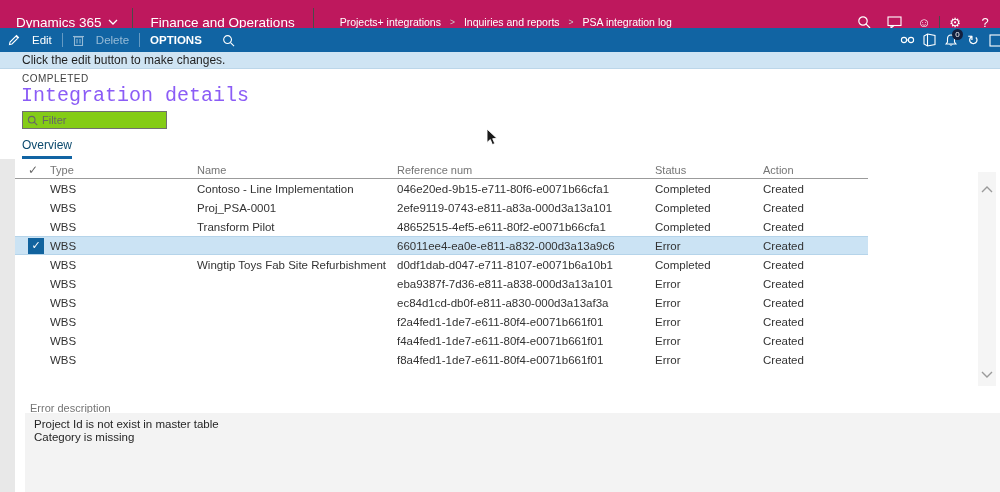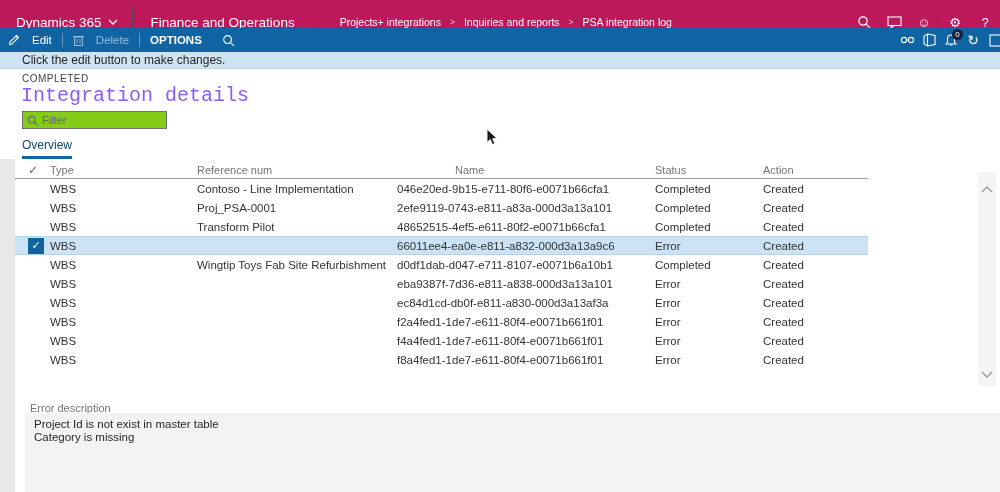--- a/index.html
+++ b/index.html
@@ -208,22 +208,22 @@
     </div>
 
     <div class="left-strip"></div>
 
     <div class="grid">
       <div class="grid-header">
         <span class="cell col-check">
             <span class="hdr-check">✓</span>
           </span>
         <span class="cell col-type">Type</span>
+        <span class="cell col-name">Name</span>
         <span class="cell col-ref">Reference num</span>
-        <span class="cell col-name">Name</span>
         <span class="cell col-status">Status</span>
         <span class="cell col-action">Action</span>
       </div>
       <div class="grid-body">
           <div class="grow">
             <span class="cell col-check"></span>
             <span class="cell col-type">WBS</span>
             <span class="cell col-name">Contoso - Line Implementation</span>
             <span class="cell col-ref">046e20ed-9b15-e711-80f6-e0071b66cfa1</span>
             <span class="cell col-status">Completed</span>

